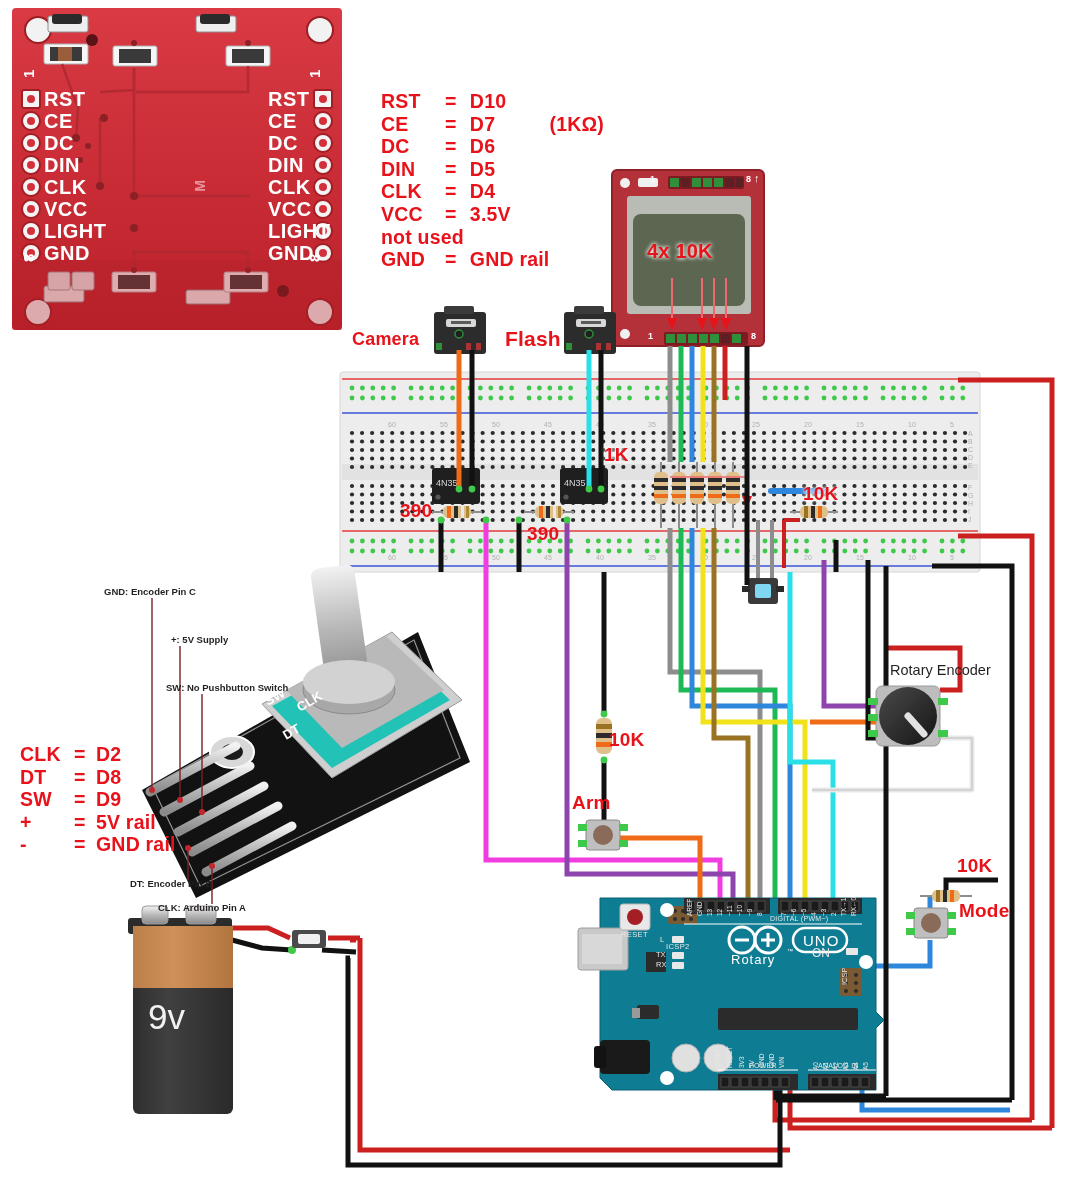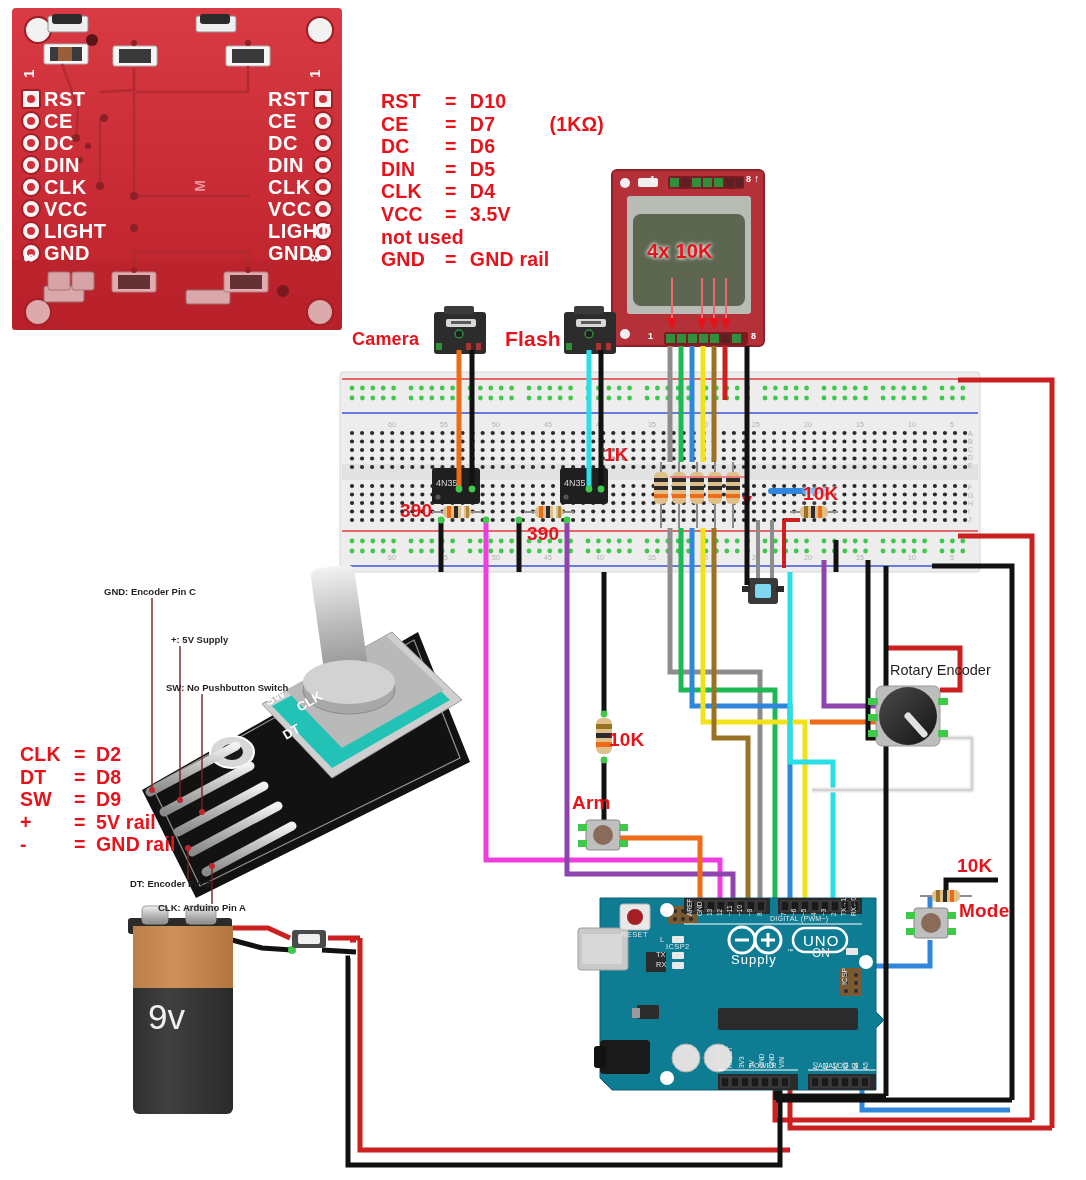--- a/index.html
+++ b/index.html
@@ -1644,21 +1644,21 @@
   <div class="abs red-label" style="left:957px;top:855px;font-size:19px;">10K</div>
   <div class="abs red-label" style="left:959px;top:900px;font-size:19px;">Mode</div>
 
   <div class="abs" style="left:621px;top:930px;font-size:7.5px;color:#e6e6e6;letter-spacing:.4px;">RESET</div>
   <div class="abs" style="left:666px;top:926px;font-size:7.5px;color:#e6e6e6;letter-spacing:.4px;margin-top:16px;">ICSP2</div>
   <div class="abs" style="left:840px;top:985px;font-size:7.5px;color:#e6e6e6;transform:rotate(-90deg);transform-origin:left top;">ICSP</div>
   <div class="abs" style="left:660px;top:935px;font-size:7.5px;color:#e6e6e6;">L</div>
   <div class="abs" style="left:656px;top:950px;font-size:7.5px;color:#e6e6e6;">TX</div>
   <div class="abs" style="left:656px;top:960px;font-size:7.5px;color:#e6e6e6;">RX</div>
   <div class="abs" style="left:812px;top:946px;font-size:12px;color:#e6e6e6;">ON</div>
-  <div class="abs" style="left:731px;top:952px;font-size:13px;color:#ffffff;letter-spacing:1px;">Supply</div>
+  <div class="abs" style="left:731px;top:952px;font-size:13px;color:#ffffff;letter-spacing:1px;">Rotary</div>
   <div class="abs" style="left:787px;top:948px;font-size:6px;color:#ffffff;">™</div>
   <div class="abs" style="left:803px;top:932px;font-size:15px;color:#ffffff;letter-spacing:1px;">UNO</div>
   <div class="abs" style="left:770px;top:915px;font-size:7px;color:#e6e6e6;letter-spacing:.3px;">DIGITAL (PWM~)</div>
   <div class="abs" style="left:749px;top:1062px;font-size:7px;color:#e6e6e6;letter-spacing:.3px;">POWER</div>
   <div class="abs" style="left:818px;top:1062px;font-size:7px;color:#e6e6e6;letter-spacing:.3px;">ANALOG IN</div>
 
   <div class="abs" style="left:684px;top:916px;width:180px;height:16px;">
     <span class="abs" style="left:2px;top:0;font-size:6.5px;color:#e6e6e6;transform:rotate(-90deg);transform-origin:left top;white-space:nowrap;">AREF</span>
     <span class="abs" style="left:12px;top:0;font-size:6.5px;color:#e6e6e6;transform:rotate(-90deg);transform-origin:left top;white-space:nowrap;">GND</span>
     <span class="abs" style="left:22px;top:0;font-size:6.5px;color:#e6e6e6;transform:rotate(-90deg);transform-origin:left top;white-space:nowrap;">13</span>

